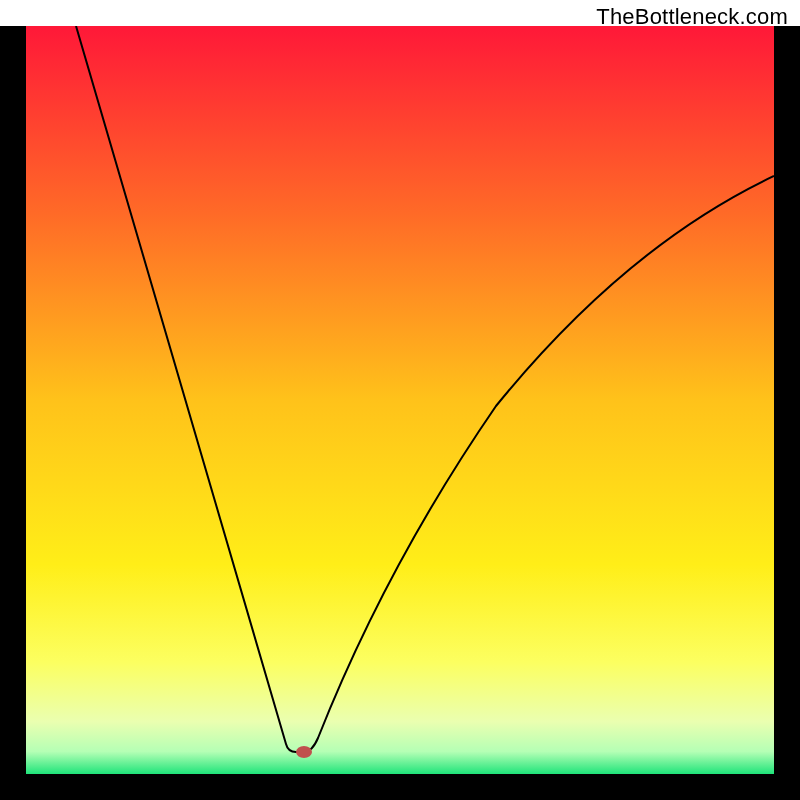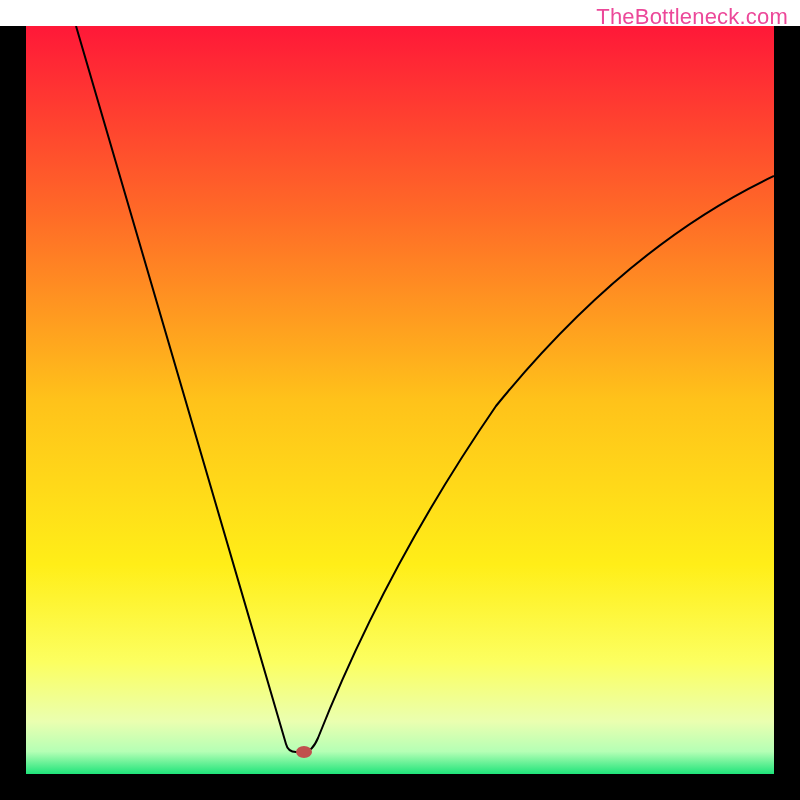--- a/index.html
+++ b/index.html
@@ -10,21 +10,21 @@
     background: #ffffff;
     font-family: Arial, Helvetica, sans-serif;
     overflow: hidden;
   }
   .watermark {
     position: absolute;
     top: 4px;
     right: 12px;
     font-size: 22px;
     font-weight: 500;
-    color: #ec4899;
+    color: #000000;
     letter-spacing: 0.2px;
     z-index: 10;
   }
   .frame {
     position: absolute;
     left: 0;
     top: 26px;
     width: 800px;
     height: 774px;
     background: #000000;

